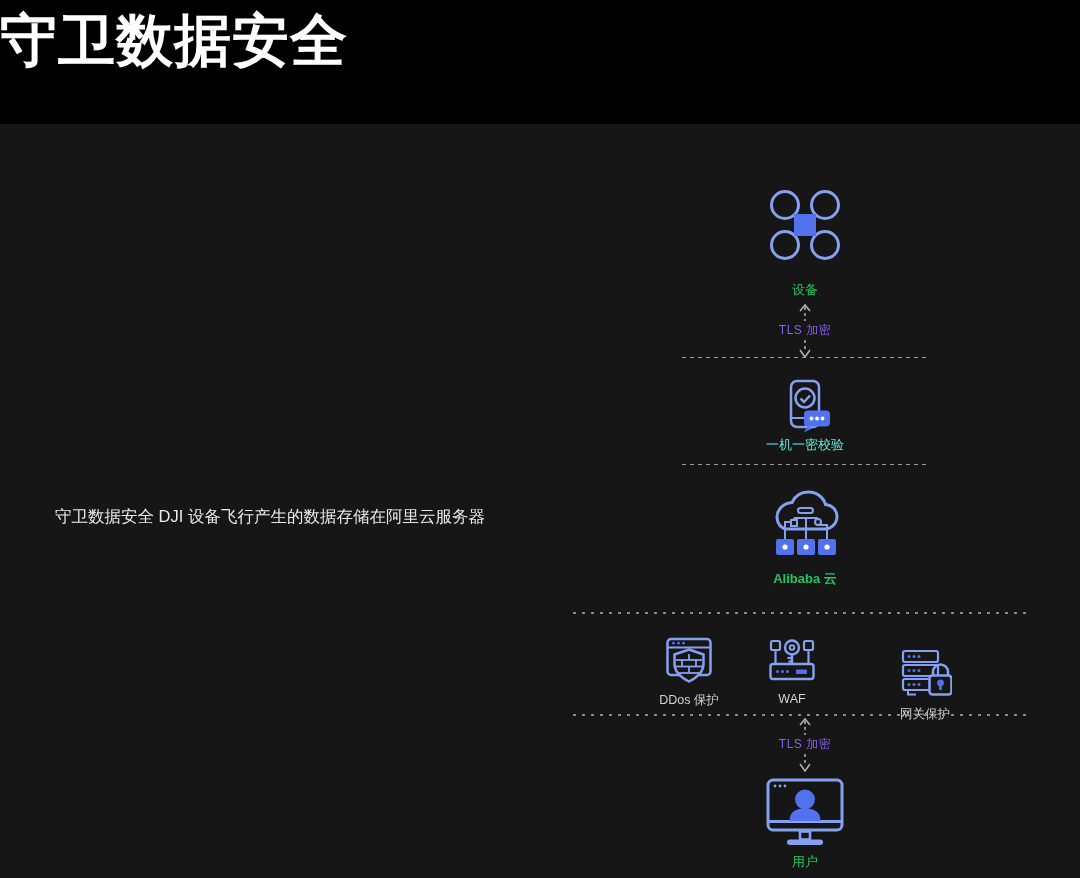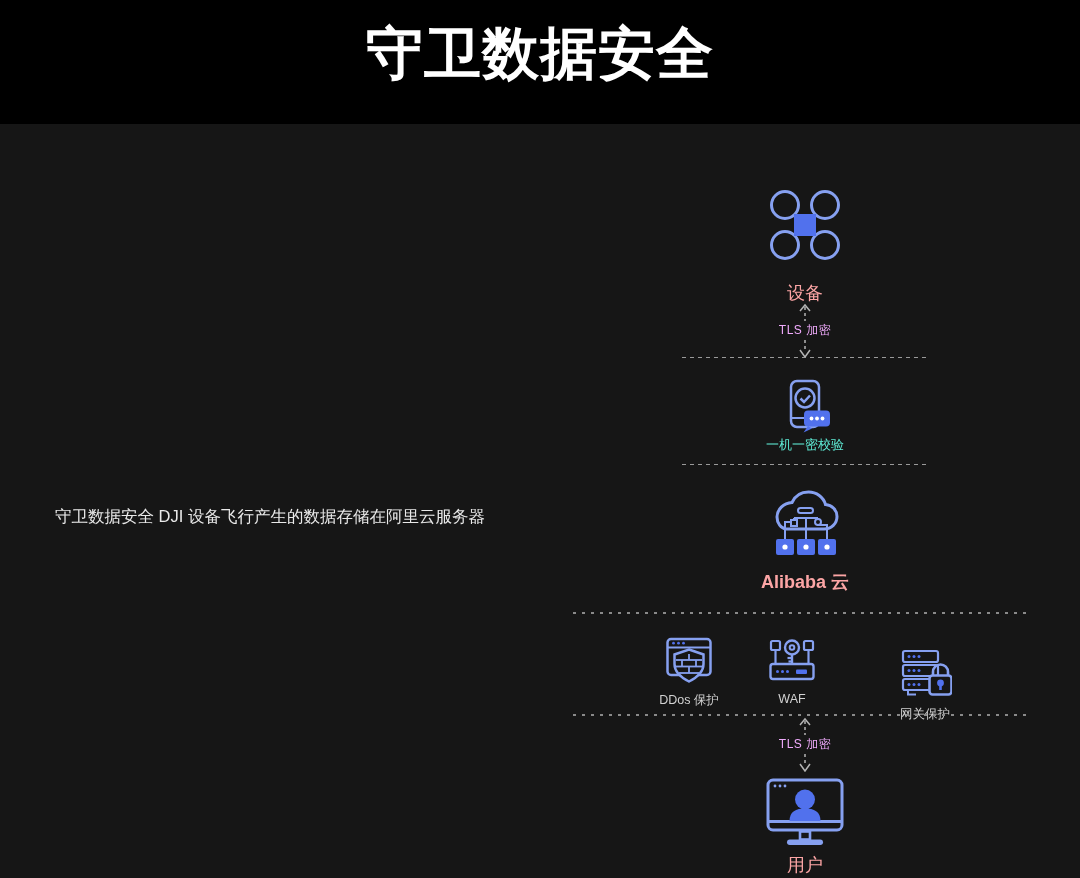--- a/index.html
+++ b/index.html
@@ -1,41 +1,41 @@
 <!DOCTYPE html>
 <html style="--accent-fill: #5171ed; --accent-stroke: #86a0f0; --header-bg: #000000; --content-bg: #161616;"><head>
 <meta charset="utf-8">
 <style>
   html,body { margin:0; padding:0; background:#000; }
   body { font-family:"Liberation Sans", sans-serif; }
   .page { position:relative; width:1080px; height:878px; overflow:hidden; }
 
   .hero { height:124px; background:var(--header-bg,#000000); }
-  .hero h1 { margin:0; padding-top:16px; text-align:center; font-size:57px;
+  .hero h1 { margin:0; padding-top:3px; text-align:left; font-size:57px;
              font-weight:800; color:#ffffff; letter-spacing:1px; }
 
   .content { position:relative; height:754px; background:var(--content-bg,#161616); }
 
   .intro { position:absolute; left:55px; top:378px; font-size:16.5px;
            line-height:28px; color:#e9e9e9; }
 
   .node-icon { position:absolute; }
   .node-label { position:absolute; left:805px; transform:translateX(-50%);
-                color:#fca5a5; font-size:18px; white-space:nowrap; }
+                color:#22c55e; font-size:13px; white-space:nowrap; }
   .node-label.small { font-size:13px; color:#5eead4; }
 
   .hdash { position:absolute; }
   .hdash.narrow { height:1px;
     background:repeating-linear-gradient(90deg,#9a9a9a 0 4px,transparent 4px 8px); }
   .hdash.wide { height:2px;
     background:repeating-linear-gradient(90deg,#8a8a8a 0 3px,transparent 3px 9px); }
 
   .tls { position:absolute; width:120px; display:flex; flex-direction:column;
          align-items:center; }
-  .tls-label { font-size:12px; color:#f0abfc; letter-spacing:.5px; margin:1px 0;
+  .tls-label { font-size:12px; color:#8b5cf6; letter-spacing:.5px; margin:1px 0;
                white-space:nowrap; }
 
   .prot-col { position:absolute; width:120px; display:flex; flex-direction:column;
               align-items:center; gap:8px; }
   .prot-icon-box { height:50px; display:flex; align-items:center; justify-content:center; }
   .prot-label { font-size:12.5px; color:#d2d2d2; white-space:nowrap; }
 
   
   .os  { fill:none; stroke:var(--accent-stroke,#86a0f0); }
   .of  { fill:var(--accent-fill,#5171ed); stroke:none; }

